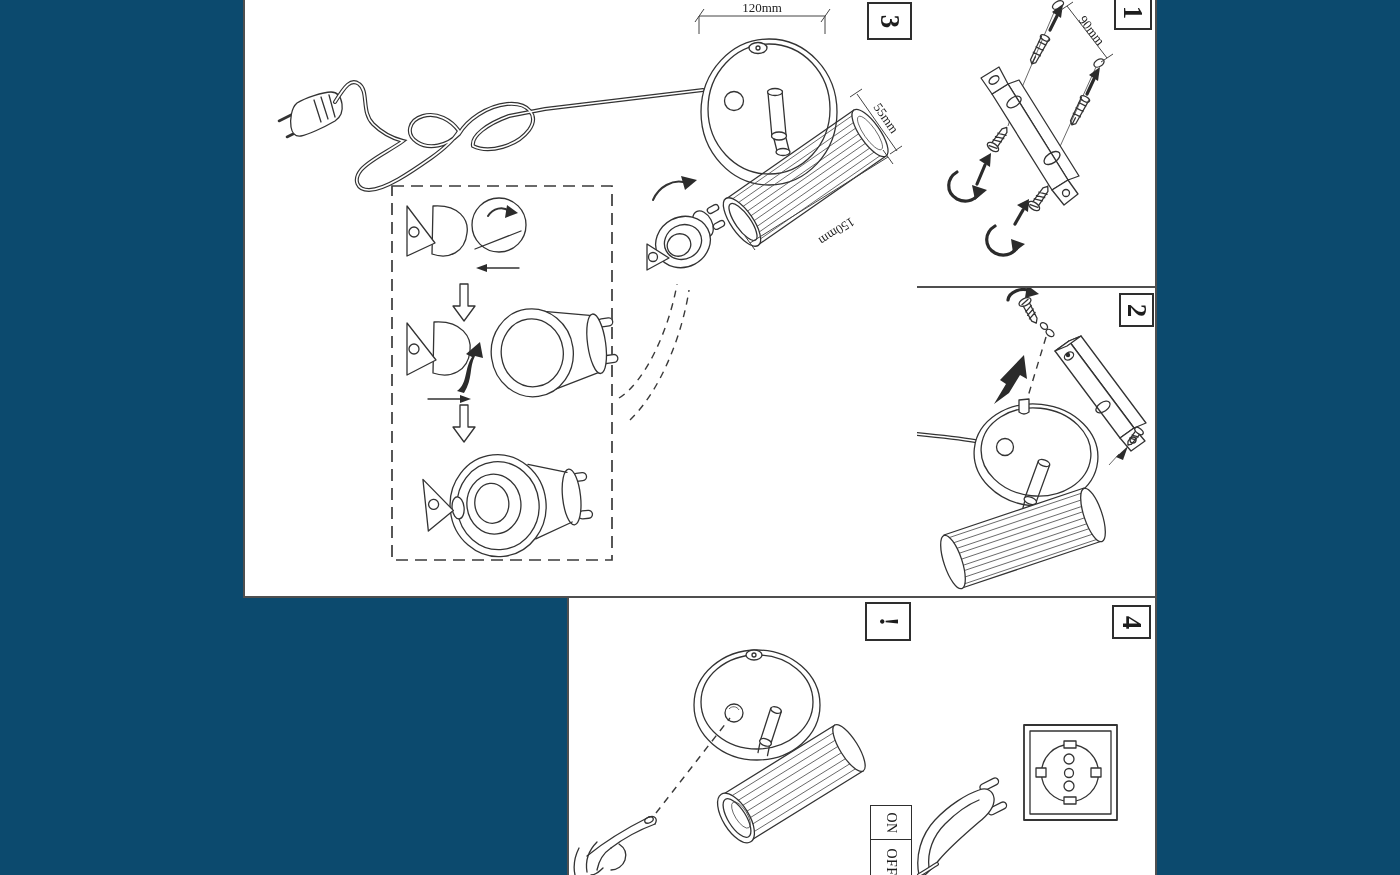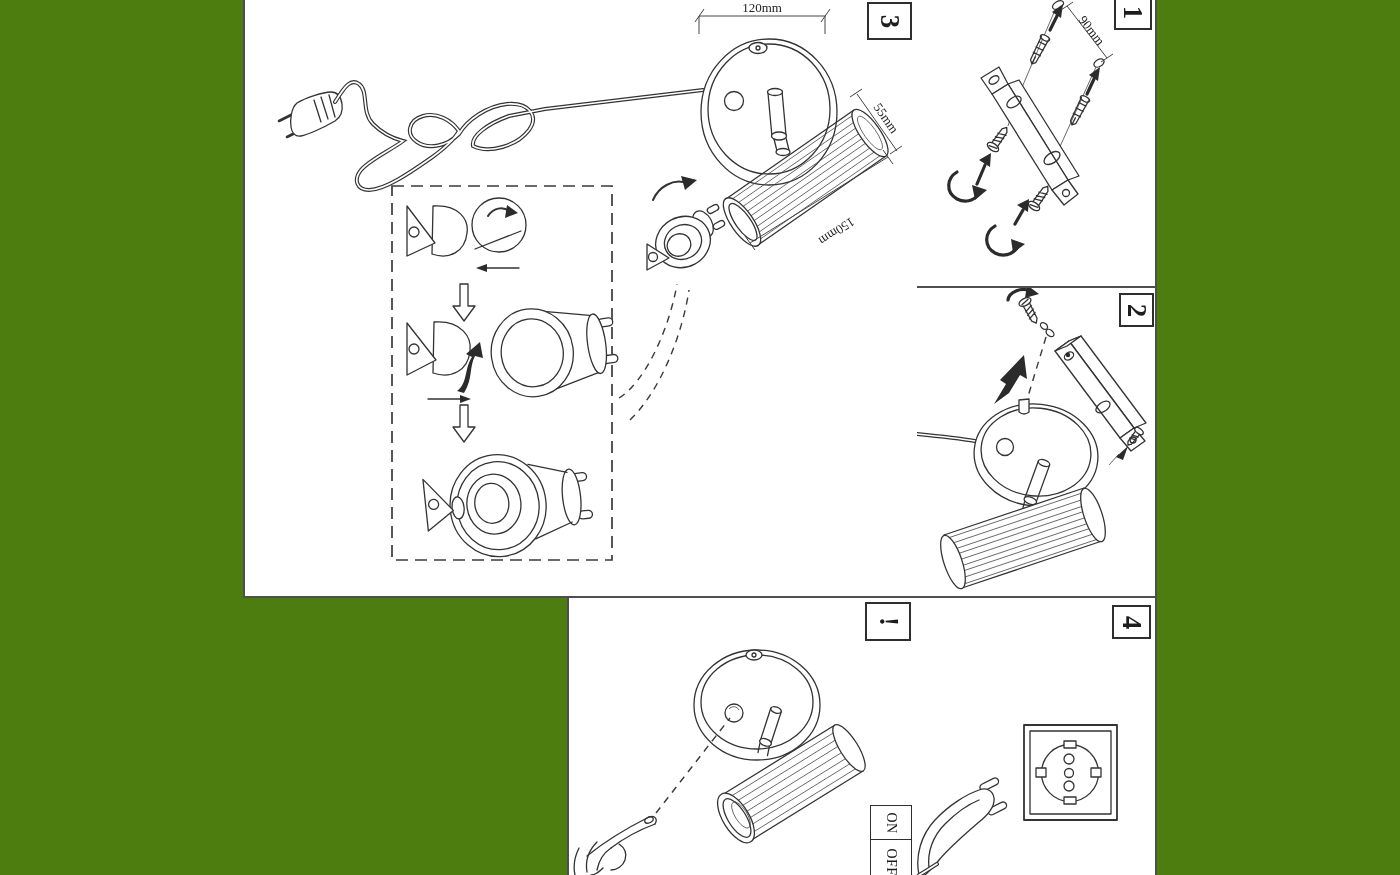--- a/index.html
+++ b/index.html
@@ -1,16 +1,16 @@
 <!DOCTYPE html>
 <html><head>
 <meta charset="utf-8">
 <style>
   html,body{margin:0;padding:0;background:#ffffff;}
-  #sheet{position:relative;width:1400px;height:875px;background:#4d7c0f;overflow:hidden;
+  #sheet{position:relative;width:1400px;height:875px;background:#0c4a6e;overflow:hidden;
          font-family:"Liberation Serif",serif;color:#222;}
   .panel{position:absolute;background:#fff;overflow:hidden;}
   
   #panel-3{left:243px;top:0;width:672px;height:596px;
            border-left:2px solid #4f4f4f;border-right:2px solid #4f4f4f;border-bottom:2px solid #4f4f4f;}
   #panel-1{left:917px;top:0;width:238px;height:286px;
            border-right:2px solid #4f4f4f;border-bottom:2px solid #4f4f4f;}
   #panel-2{left:917px;top:288px;width:238px;height:308px;
            border-right:2px solid #4f4f4f;border-bottom:2px solid #4f4f4f;}
   #panel-warning{left:567px;top:598px;width:348px;height:277px;

